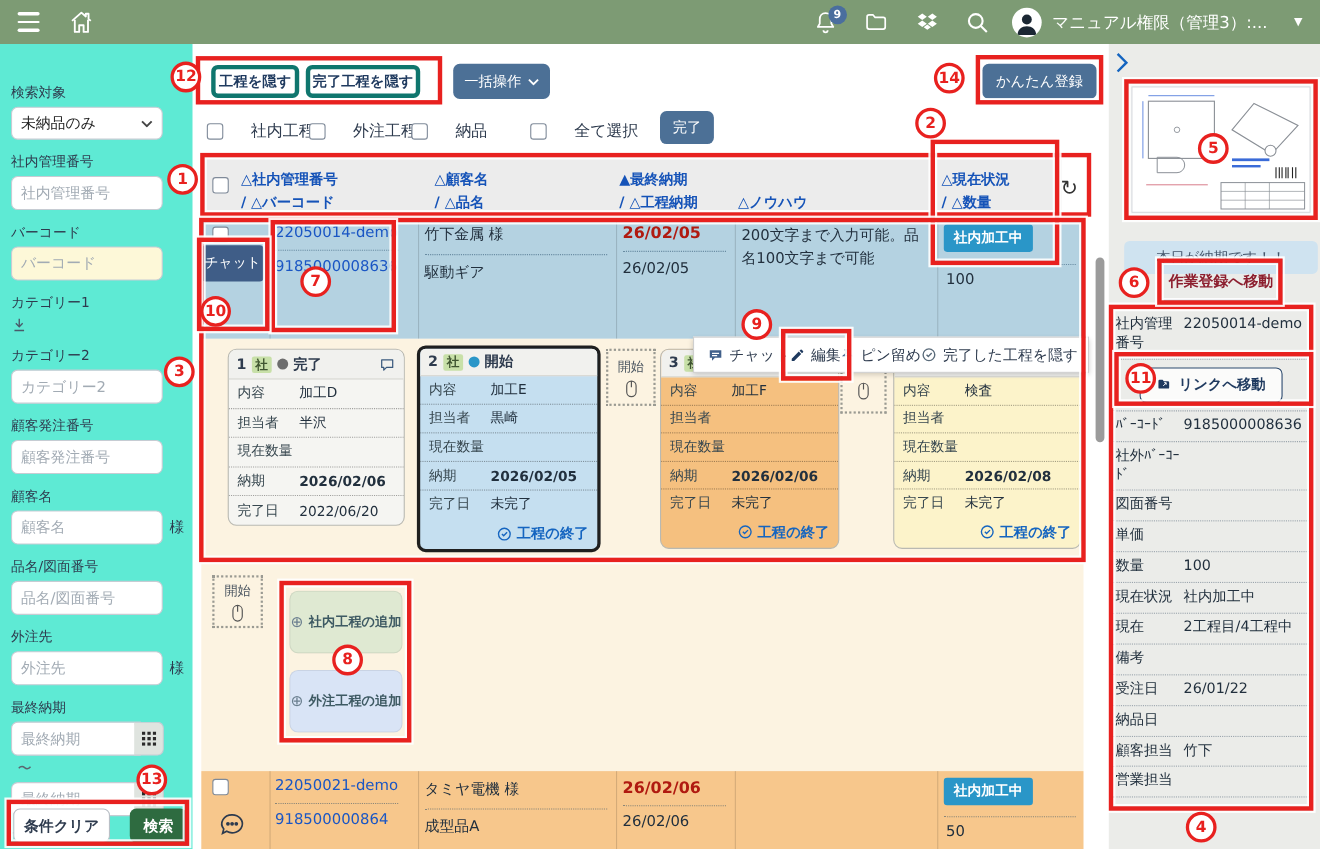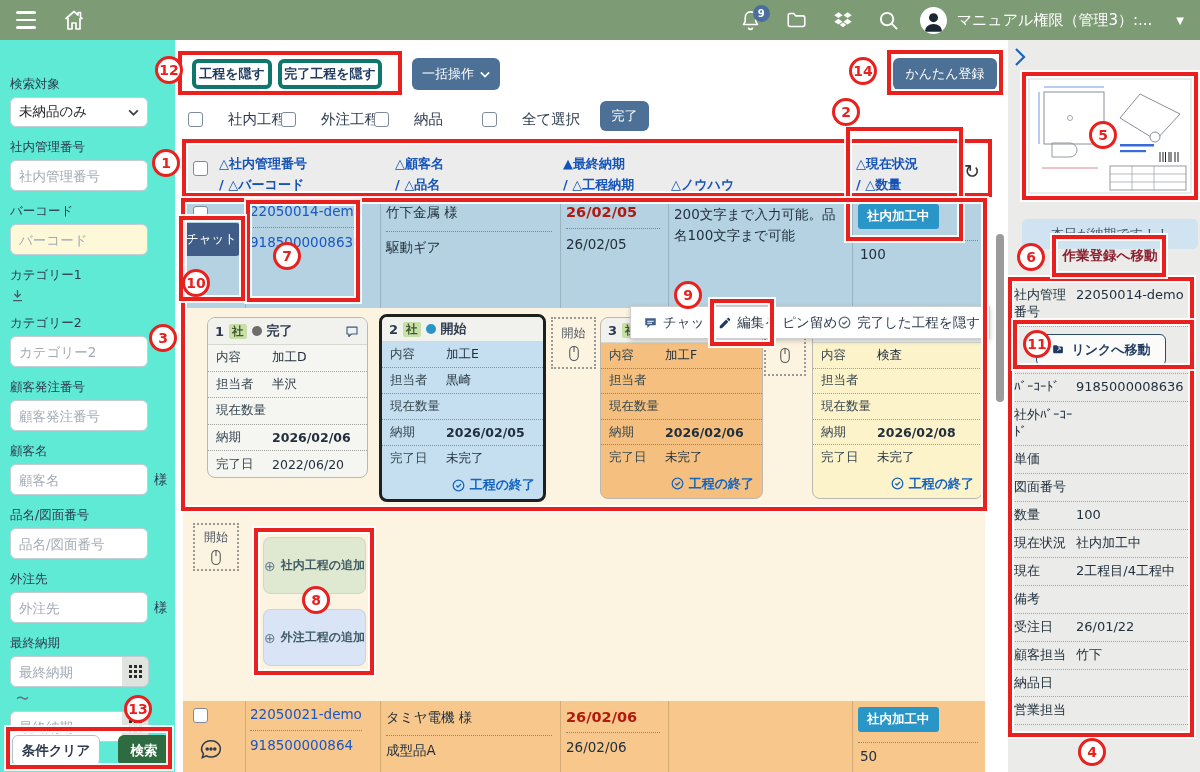--- a/index.html
+++ b/index.html
@@ -572,54 +572,54 @@
     </div>
     <div class="drow">
         <span class="dlab">ﾊﾞｰｺｰﾄﾞ</span>
         <span class="dval">9185000008636</span>
       </div>
     <div class="drow" style="min-height:42px">
         <span class="dlab">社外ﾊﾞｰｺｰﾄﾞ</span>
         <span class="dval"></span>
       </div>
     <div class="drow">
+        <span class="dlab">図面番号</span>
+        <span class="dval"></span>
+      </div>
+    <div class="drow">
         <span class="dlab">単価</span>
         <span class="dval"></span>
       </div>
     <div class="drow">
-        <span class="dlab">図面番号</span>
-        <span class="dval"></span>
-      </div>
-    <div class="drow">
         <span class="dlab">数量</span>
         <span class="dval">100</span>
       </div>
     <div class="drow">
         <span class="dlab">現在状況</span>
         <span class="dval">社内加工中</span>
       </div>
     <div class="drow">
         <span class="dlab">現在</span>
         <span class="dval">2工程目/4工程中</span>
       </div>
     <div class="drow">
         <span class="dlab">備考</span>
         <span class="dval"></span>
       </div>
     <div class="drow">
         <span class="dlab">受注日</span>
         <span class="dval">26/01/22</span>
       </div>
     <div class="drow">
+        <span class="dlab">納品日</span>
+        <span class="dval"></span>
+      </div>
+    <div class="drow">
         <span class="dlab">顧客担当</span>
         <span class="dval">竹下</span>
-      </div>
-    <div class="drow">
-        <span class="dlab">納品日</span>
-        <span class="dval"></span>
       </div>
     <div class="drow">
         <span class="dlab">営業担当</span>
         <span class="dval"></span>
       </div>
   </div>
 
   <div class="ann-b" style="left:182px;top:139px;width:810px;height:58px"></div>
   <div class="ann-b" style="left:846px;top:127px;width:117px;height:114px"></div>
   <div class="ann-b" style="left:181px;top:198px;width:806px;height:313px"></div>

